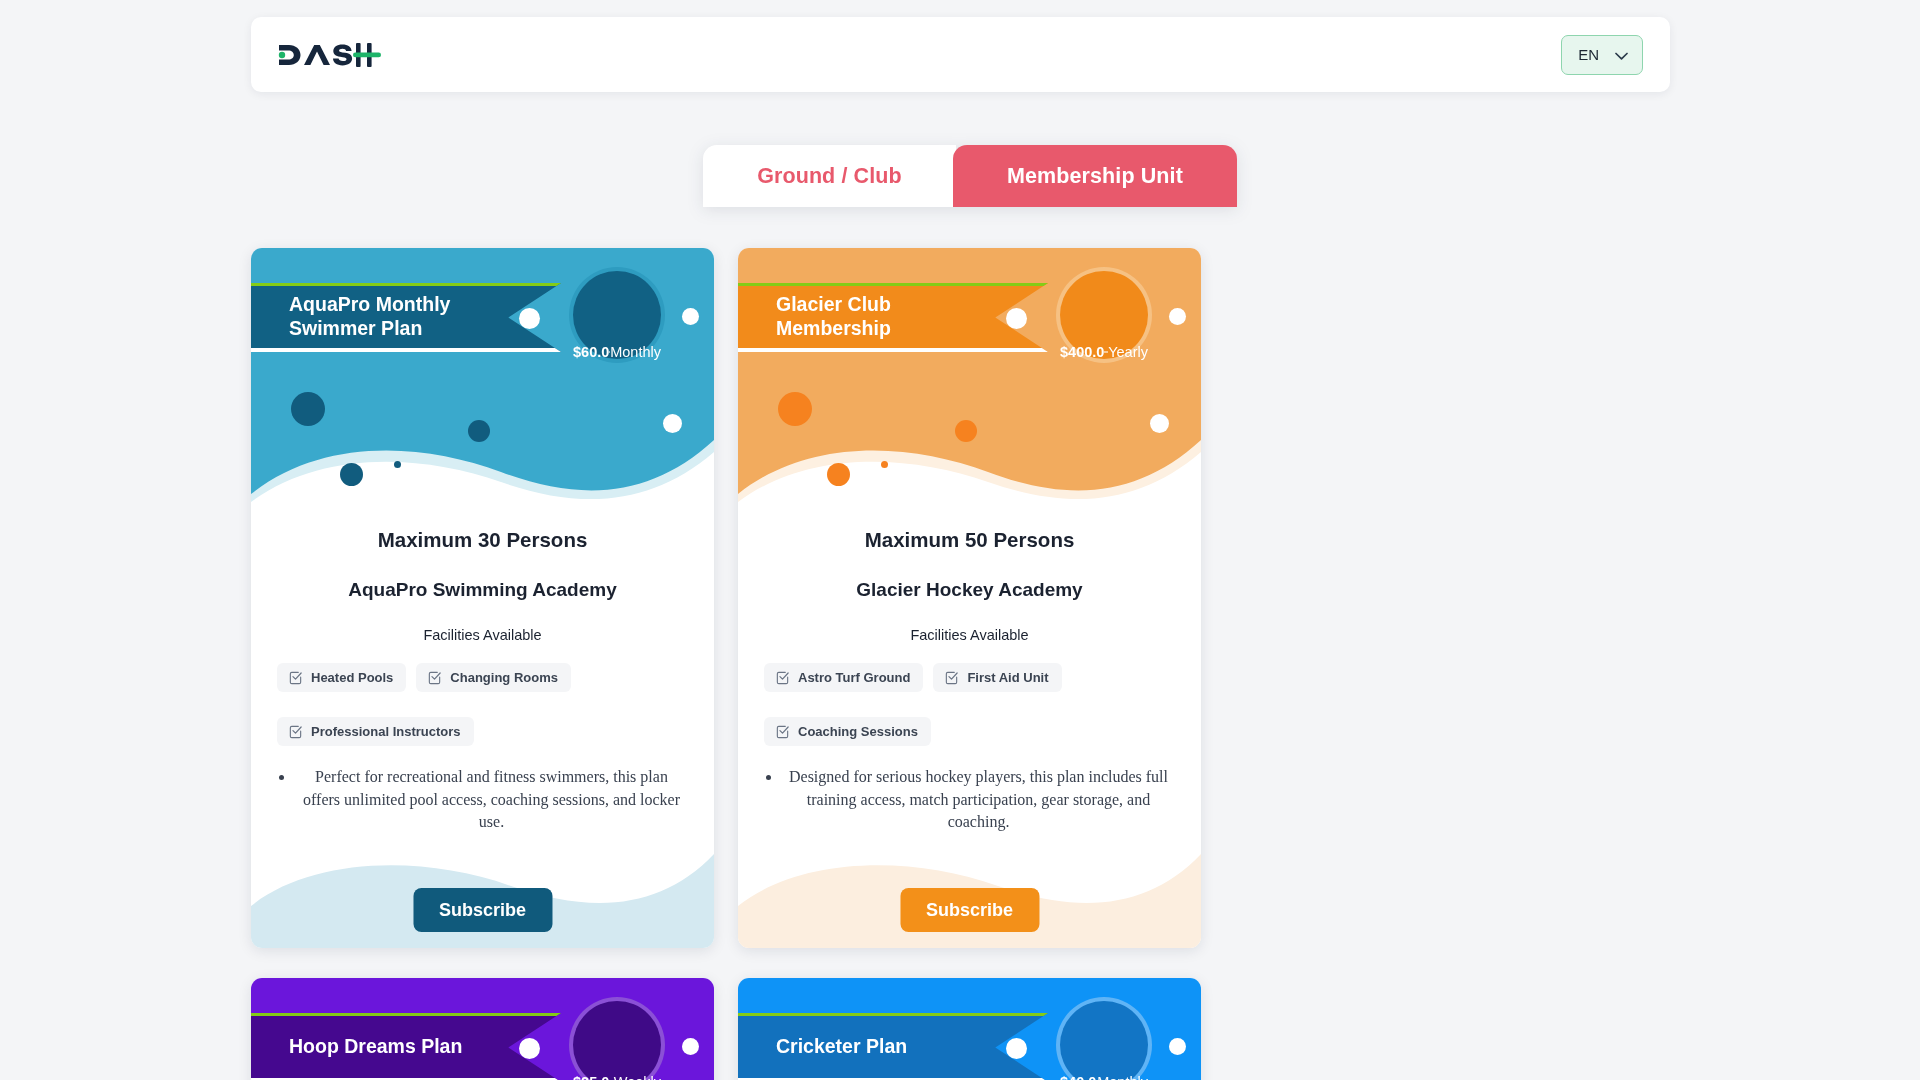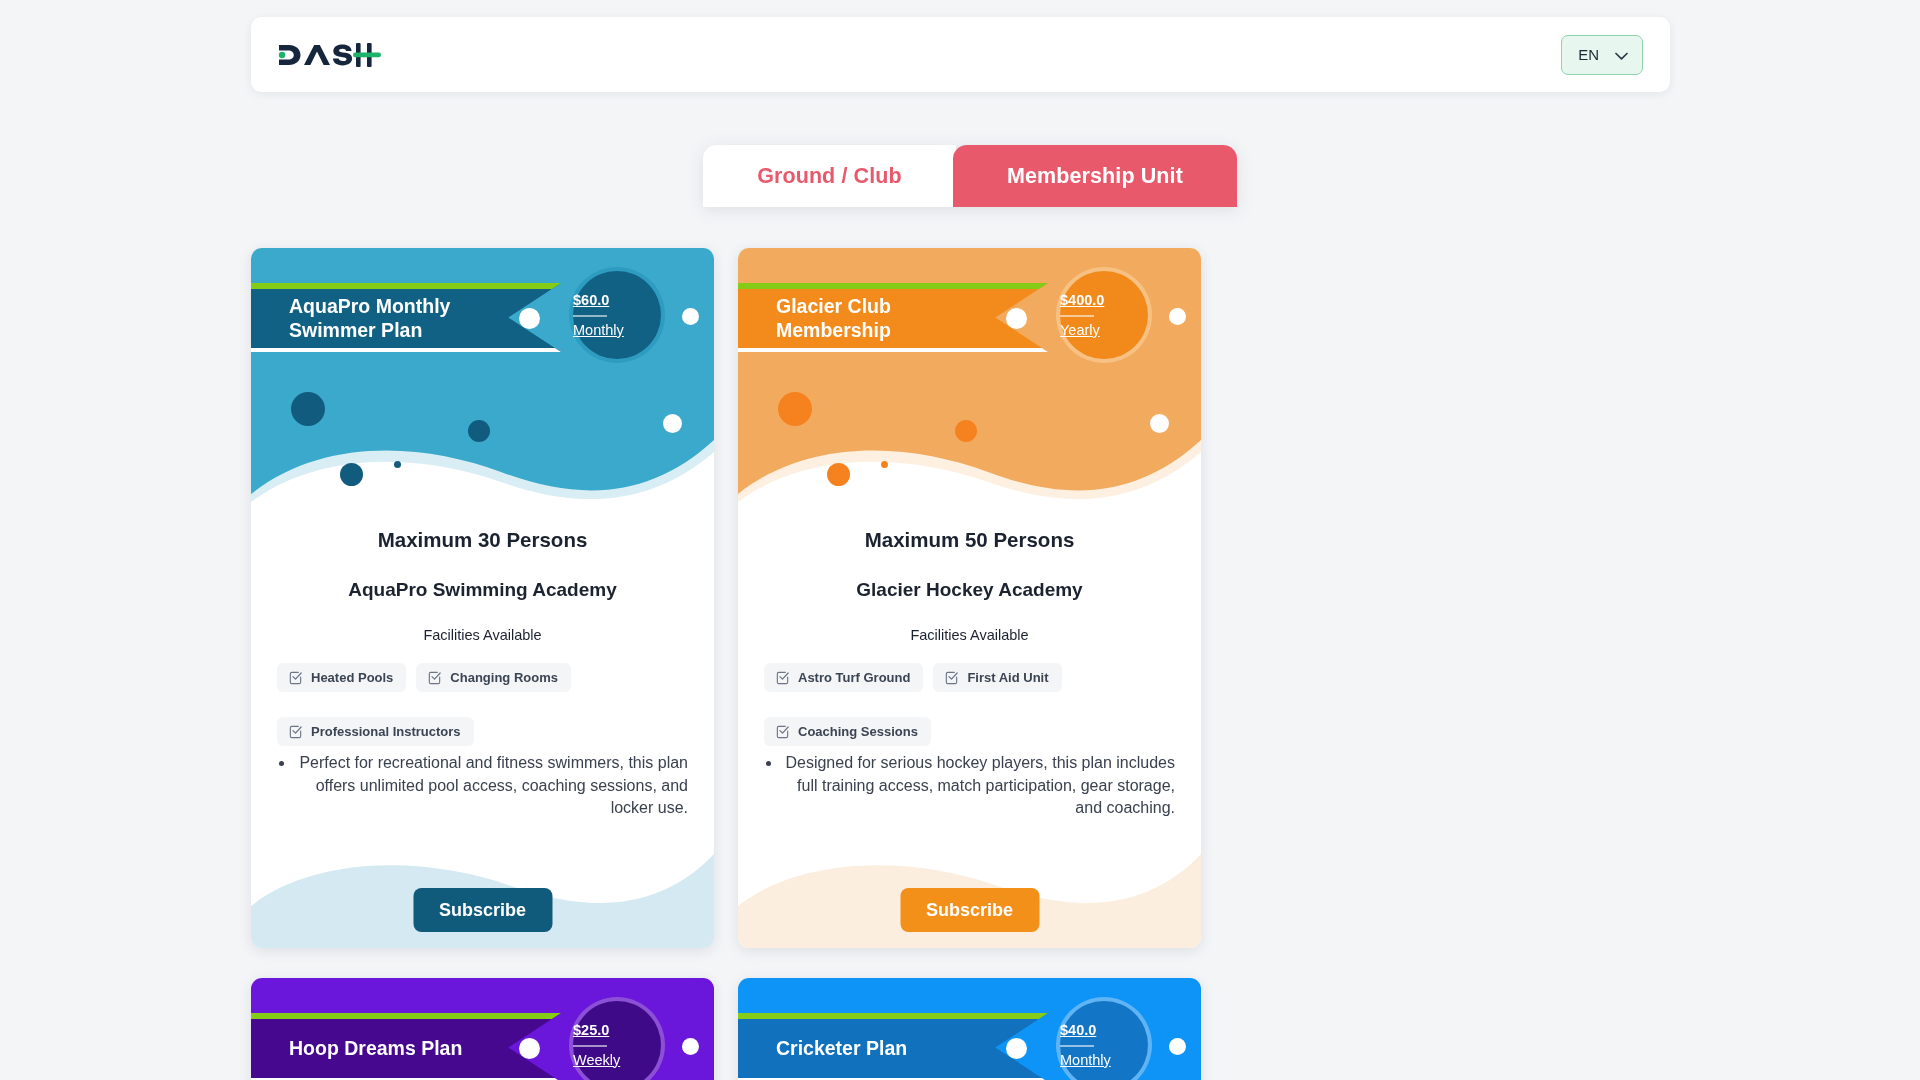--- a/index.html
+++ b/index.html
@@ -72,35 +72,34 @@
 
   .dot { position: absolute; border-radius: 50%; }
 
   
   .ribbon {
     position: absolute; left: 0; top: 35px; height: 69px; width: 310px;
     display: flex; align-items: center;
     padding-left: 38px; padding-right: 64px;
     color: #fff; font-size: 19.5px; font-weight: 700; line-height: 1.22;
     clip-path: polygon(0 0, 100% 0, 83% 50%, 100% 100%, 0 100%);
-    border-top: 6px solid #84cc16; border-bottom: 4px solid #fff;
+    border-top: 3px solid #84cc16; border-bottom: 4px solid #fff;
     z-index: 4;
   }
   .ribbon-notch {
     position: absolute; left: 268px; top: 60px; width: 21px; height: 21px;
     border-radius: 50%; background: #fff; z-index: 5;
   }
 
   
   .price {
     position: absolute; left: 322px; top: 23px; width: 88px; height: 88px;
     border-radius: 50%; z-index: 4;
-    display: flex; flex-direction: column; align-items: flex-start; justify-content: center;
+    display: flex; flex-direction: row; align-items: flex-end; justify-content: center;
     color: #fff;
-    text-decoration: underline;
   }
   .price .amt { font-size: 14.5px; font-weight: 700; line-height: 1; }
   .price .sep { width: 34px; height: 2px; margin: 7px 0 6px; opacity: .55; }
   .price .per { font-size: 14.5px; line-height: 1; }
   .price-sidedot {
     position: absolute; left: 431px; top: 60px; width: 17px; height: 17px;
     border-radius: 50%; background: #fff; z-index: 5;
   }
 
   
@@ -116,22 +115,22 @@
     justify-content: flex-start;
   }
   .chip {
     display: inline-flex; align-items: center; gap: 8px;
     background: #f4f5f7; border-radius: 6px;
     padding: 7px 13px 7px 11px;
     font-size: 13px; font-weight: 700; color: #3b4452; white-space: nowrap;
   }
   .chip svg { display: block; flex: none; }
   .desc {
-    margin-top: 6px; text-align: right; padding-left: 18px;
-    font-size: 16px; line-height: 1.42; color: #39414f;
+    margin-top: 20px; text-align: center; padding-left: 18px;
+    font-size: 16px; line-height: 1.42; color: #39414f; font-family: Liberation Serif, serif;
   }
   .desc li { list-style: disc; }
 
   
   .card-foot {
     position: absolute; left: 0; bottom: 0; width: 100%; height: 112px;
     overflow: hidden; z-index: 2;
   }
   .card-foot svg { position: absolute; left: 0; bottom: 0; width: 100%; height: 112px; display: block; }
   .subscribe {

